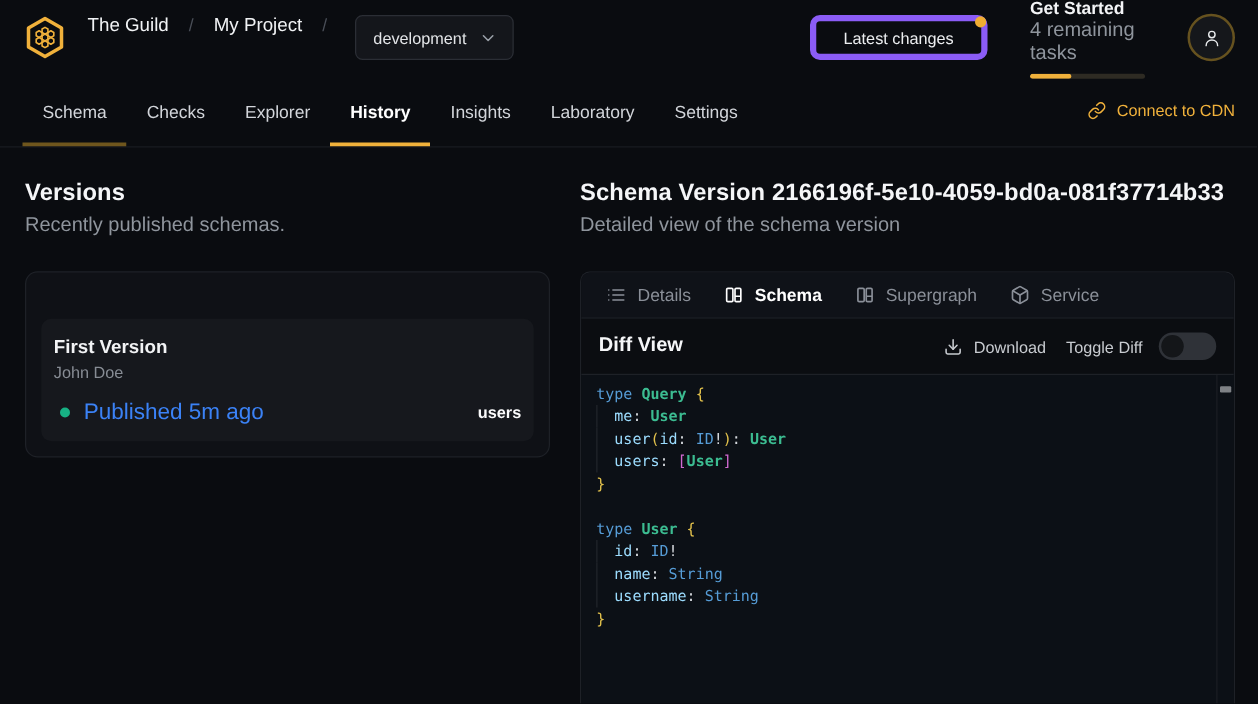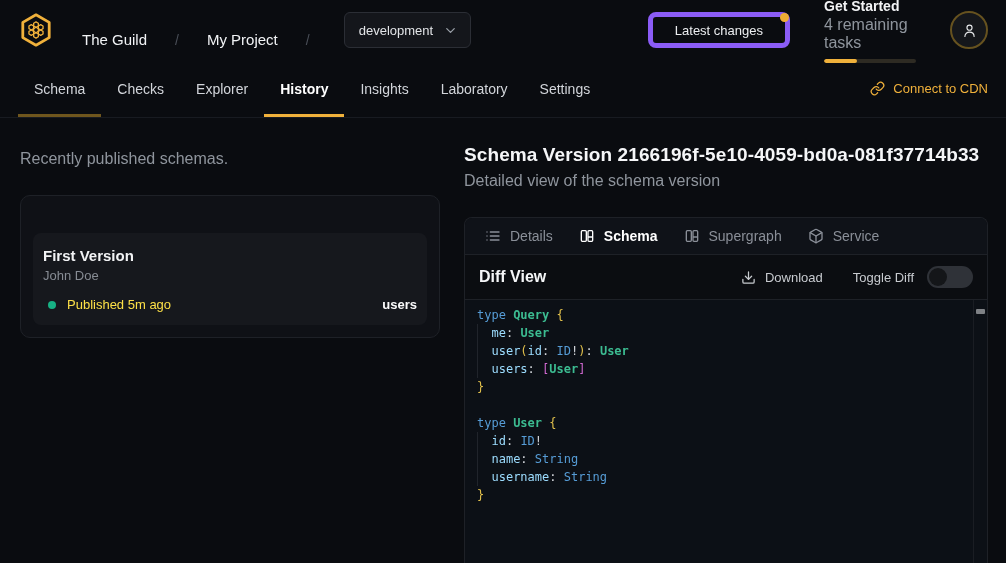--- a/index.html
+++ b/index.html
@@ -7,21 +7,21 @@
   body {
     background:#0a0c10;
     color:#e7e9ec;
     font-family:"Liberation Sans", sans-serif;
     font-size:13px;
   }
   .app { width:1006px; height:563px; display:flex; flex-direction:column; }
 
   
   .topbar { height:60px; flex:0 0 60px; display:flex; align-items:center; justify-content:space-between; padding:0 18px; }
-  .topbar-left { display:flex; align-items:flex-end; gap:28px; }
+  .topbar-left { display:flex; align-items:flex-start; gap:16px; }
   .logo { display:flex; align-items:center; cursor:pointer; background:none; border:none; }
   .brand { color:#f1f3f5; font-size:15px; font-weight:500; cursor:pointer; }
   .sep { color:#4a4f58; font-size:14px; }
   .target-select {
     margin-left:6px; display:flex; align-items:center; gap:10px;
     background:#14161b; border:1px solid #2b2e35; border-radius:6px;
     height:36px; padding:0 12px 0 14px; color:#e3e5e8; font-size:13px;
     font-family:inherit; cursor:pointer;
   }
   .chev { stroke:#9aa0a8; }
@@ -64,37 +64,37 @@
   .versions-col { width:420px; flex:0 0 420px; margin-right:24px; }
   .versions-list {
     margin-top:27px; border:1px solid #1e2127; border-radius:10px;
     background:#0f1116; padding:37px 12px 12px 12px;
   }
   .version-card { background:#16181d; border-radius:8px; padding:14px 10px 13px 10px; cursor:pointer; }
   .vc-name { font-size:15px; font-weight:600; color:#f2f3f5; }
   .vc-author { font-size:13px; color:#878c94; margin-top:4px; }
   .vc-row { display:flex; align-items:center; margin-top:14px; }
   .pub-dot { width:8px; height:8px; border-radius:50%; background:#17b184; margin:0 11px 0 5px; }
-  .vc-status { font-size:13px; color:#fde047; }
+  .vc-status { font-size:18px; color:#3b82f6; }
   .vc-service { margin-left:auto; font-size:13px; font-weight:700; color:#fbfbfc; }
 
   .detail-col { flex:1; display:flex; flex-direction:column; min-width:0; }
   .detail-panel {
     margin-top:27px; flex:1; display:flex; flex-direction:column;
     border:1px solid #1e2127; border-bottom:none; border-radius:8px 8px 0 0;
     overflow:hidden;
   }
   .panel-tabs { height:37px; flex:0 0 37px; background:#0f1218; border-bottom:1px solid #1e2127; display:flex; align-items:center; gap:26px; padding:0 20px; }
   .ptab { display:flex; align-items:flex-end; gap:9px; background:none; border:none; color:#8a8f98; font-size:14px; font-weight:500; font-family:inherit; cursor:pointer; }
   .ptab.active { color:#ffffff; font-weight:600; }
   .ptab svg { flex:0 0 auto; }
 
   .diff-header { height:44px; flex:0 0 44px; display:flex; align-items:center; justify-content:space-between; padding:0 14px; background:#0b0d11; }
   .diff-title { font-size:16px; font-weight:700; color:#f5f6f8; }
-  .diff-actions { display:flex; align-items:center; gap:30px; }
+  .diff-actions { display:flex; align-items:center; gap:16px; }
   .download-btn { display:flex; align-items:center; gap:9px; background:none; border:none; color:#c8cbd0; font-size:13px; font-family:inherit; cursor:pointer; }
   .toggle-wrap { display:flex; align-items:center; gap:13px; }
   .toggle-label { font-size:13px; color:#c8cbd0; }
   .toggle { position:relative; width:46px; height:22px; border-radius:11px; background:#2f3238; border:none; cursor:pointer; }
   .toggle .knob { position:absolute; left:2px; top:2px; width:18px; height:18px; border-radius:50%; background:#141619; }
 
   .code-area {
     flex:1; position:relative; background:#0c1016; border-top:1px solid #1e2127;
     font-family:"DejaVu Sans Mono", monospace; font-size:12px;
     padding:6px 14px 0 12px; overflow:hidden; cursor:text;
@@ -182,20 +182,21 @@
         <path d="M10 13a5 5 0 0 0 7.54.54l3-3a5 5 0 0 0-7.07-7.07l-1.72 1.71"></path>
         <path d="M14 11a5 5 0 0 0-7.54-.54l-3 3a5 5 0 0 0 7.07 7.07l1.71-1.71"></path>
       </svg>
       <span>Connect to CDN</span>
     </button>
   </nav>
 
   <main class="content">
 
     <section class="versions-col">
+      <h2 class="section-title">Versions</h2>
       <p class="muted">Recently published schemas.</p>
       <div class="versions-list">
         <div class="version-card">
           <div class="vc-name">First Version</div>
           <div class="vc-author">John Doe</div>
           <div class="vc-row">
             <span class="pub-dot"></span>
             <span class="vc-status">Published 5m ago</span>
             <span class="vc-service">users</span>
           </div>

